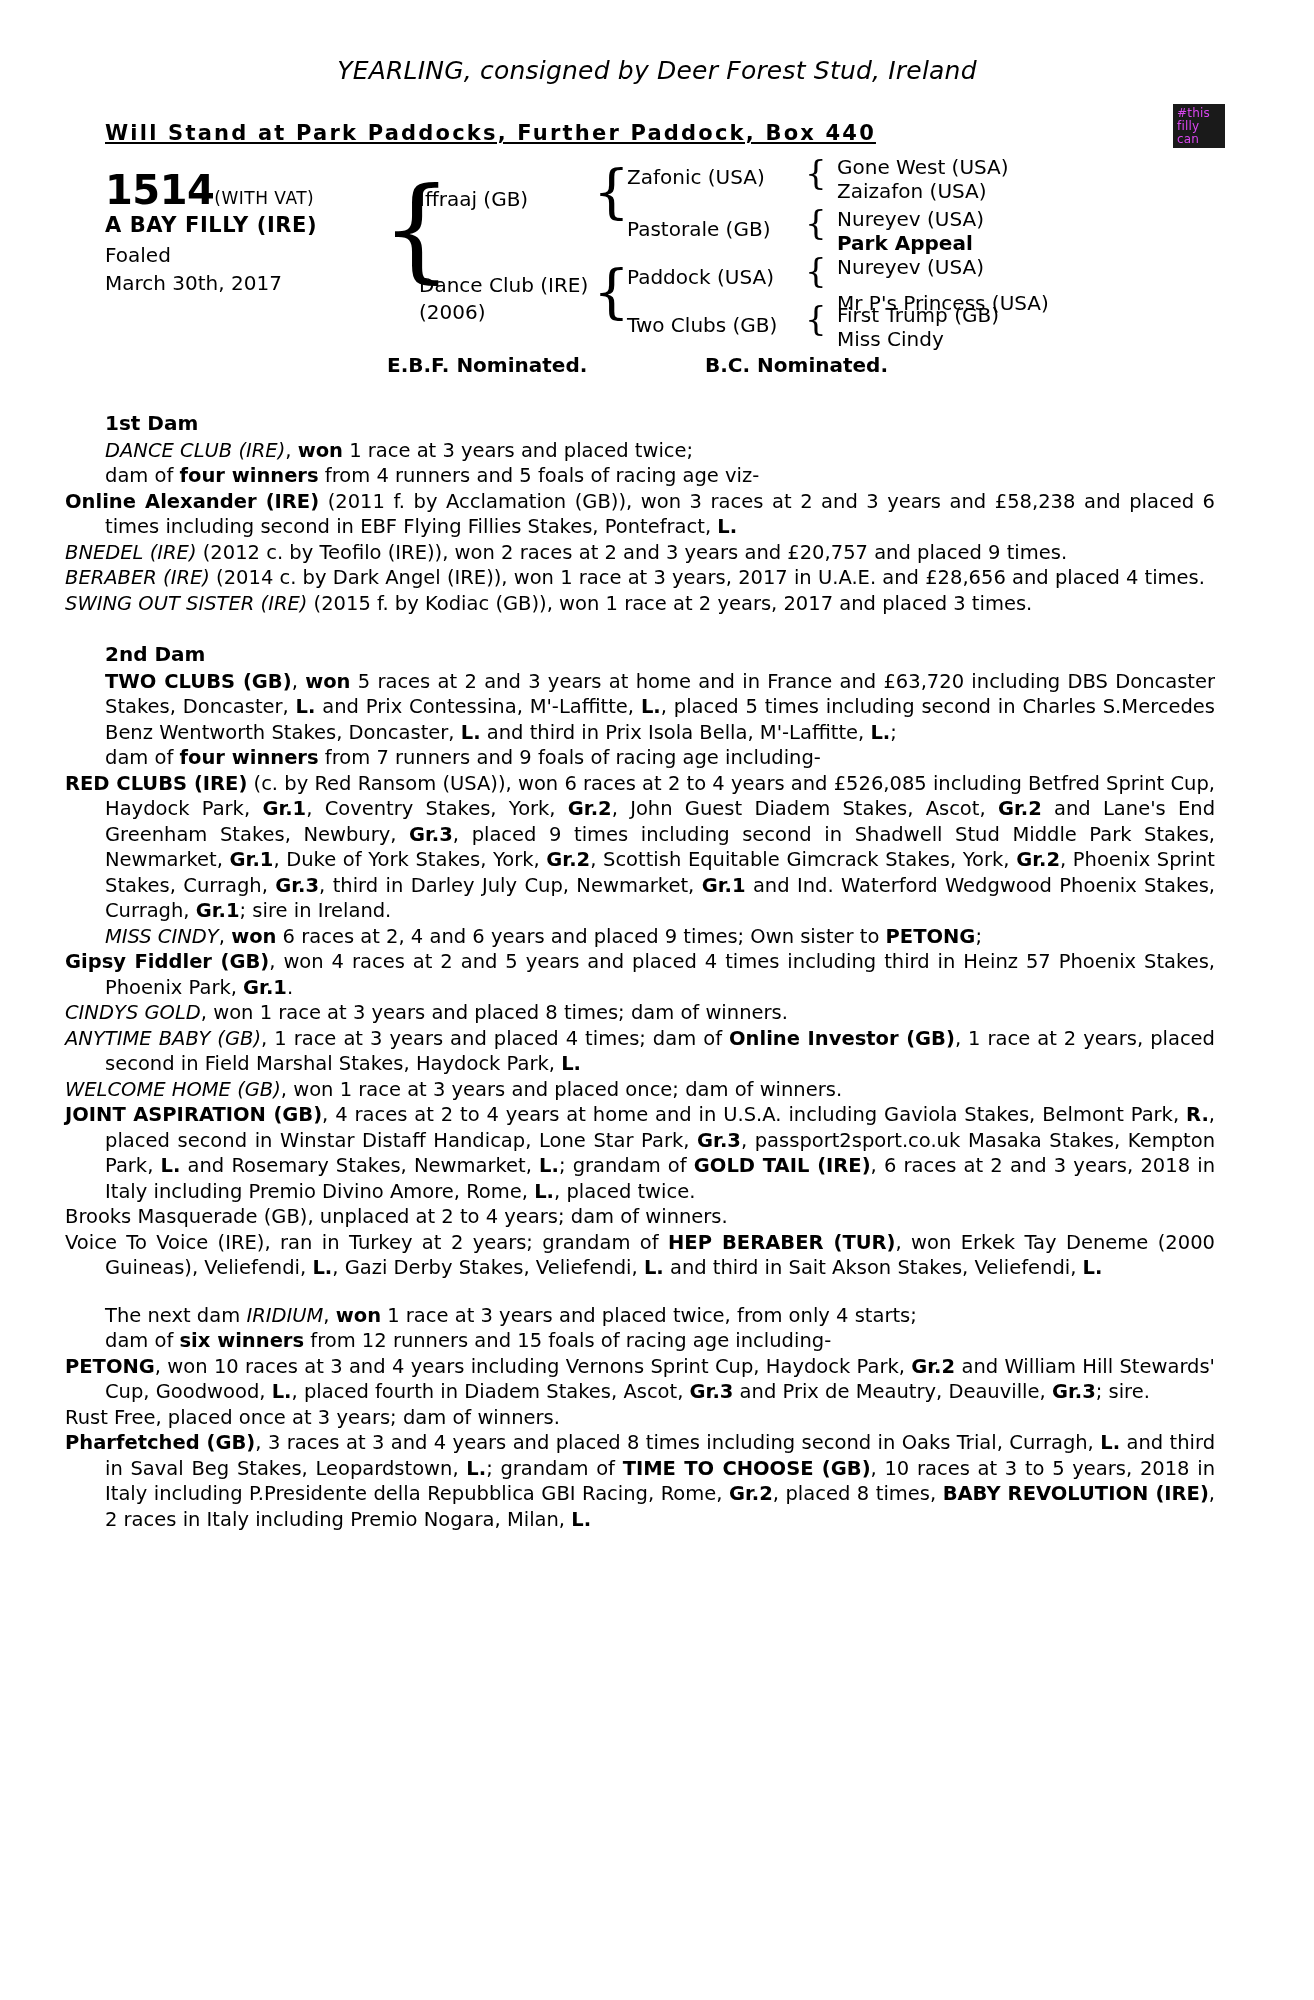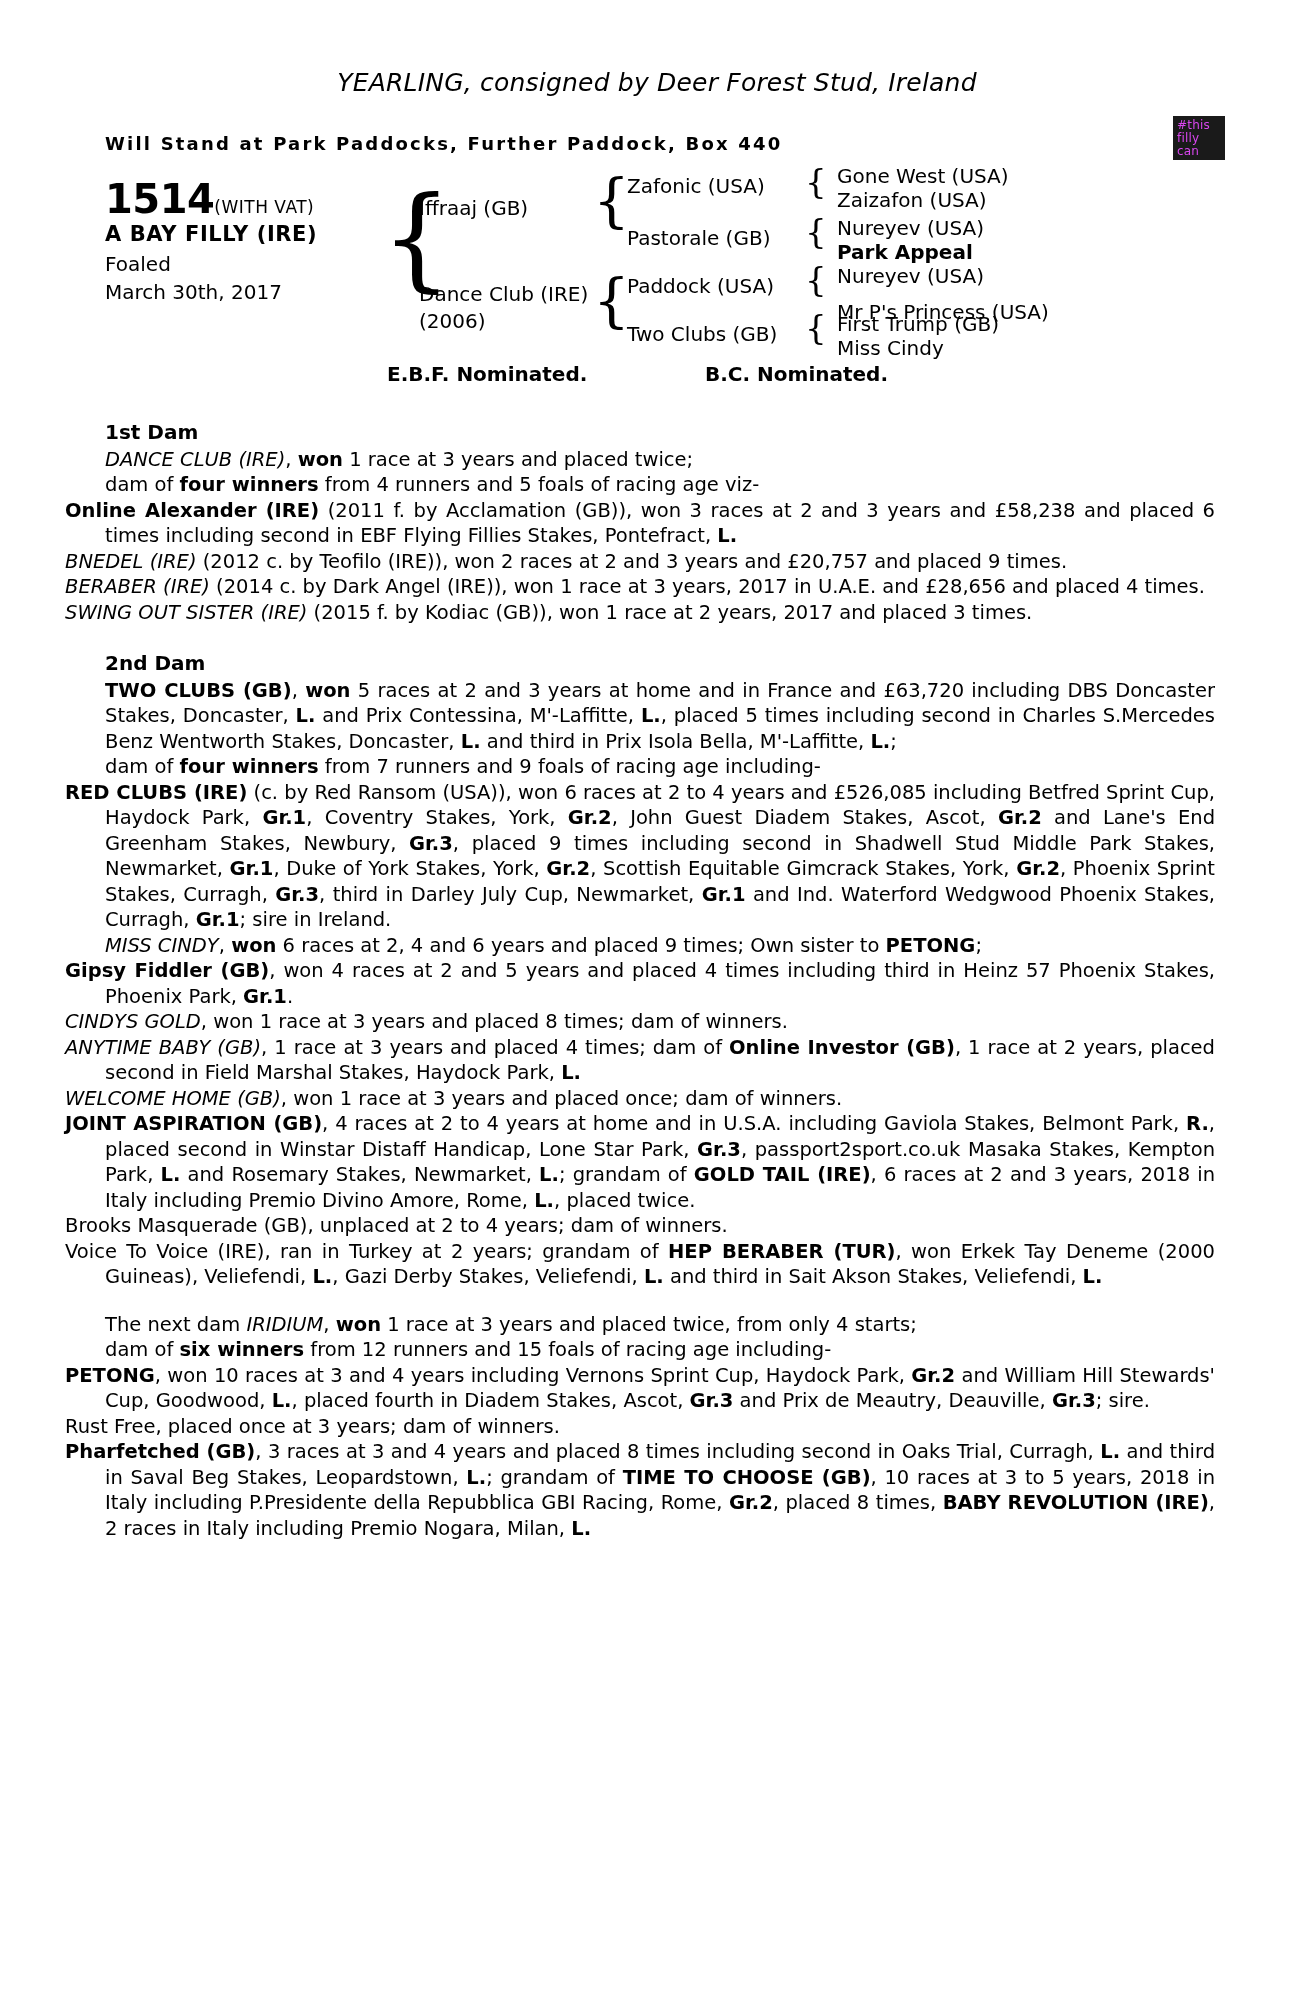--- a/index.html
+++ b/index.html
@@ -14,38 +14,39 @@
     color: #000000;
     position: relative;
   }
   .page {
     position: relative;
     width: 1314px;
     padding: 0;
     box-sizing: border-box;
   }
   .inner {
-    margin: 12px auto;
+    margin: 0 auto;
     width: 1140px;
     padding-top: 56px;
     position: relative;
   }
   .title {
     text-align: center;
     font-style: italic;
     font-size: 25px;
     letter-spacing: 0.2px;
     margin-bottom: 36px;
   }
   .standline {
     font-weight: bold;
-    font-size: 18px;
+    font-size: 21px;
     letter-spacing: 2.2px;
     margin-left: 18px;
     margin-bottom: 10px;
+    text-decoration: underline;
   }
   .logo {
     position: absolute;
     right: 2px;
     top: 104px;
     width: 52px;
     height: 44px;
     background: #1a1a1a;
     color: #d946ef;
     font-size: 12px;

